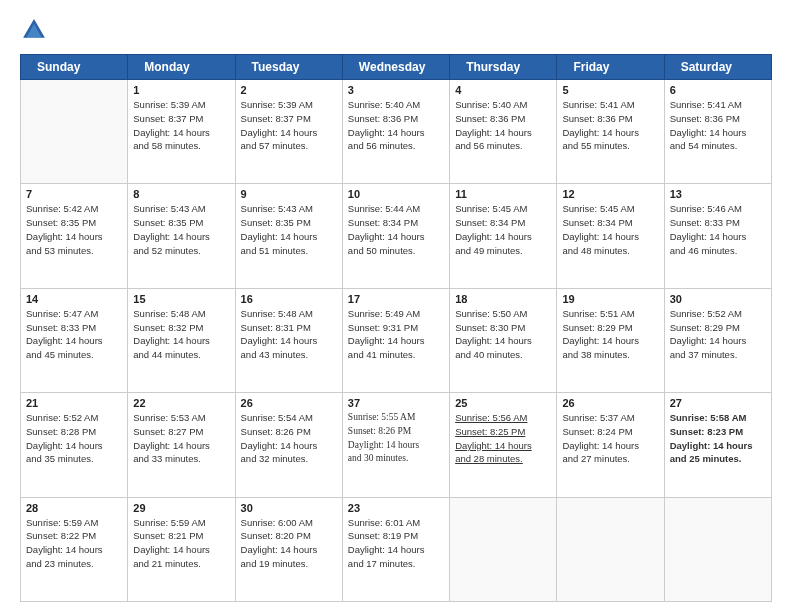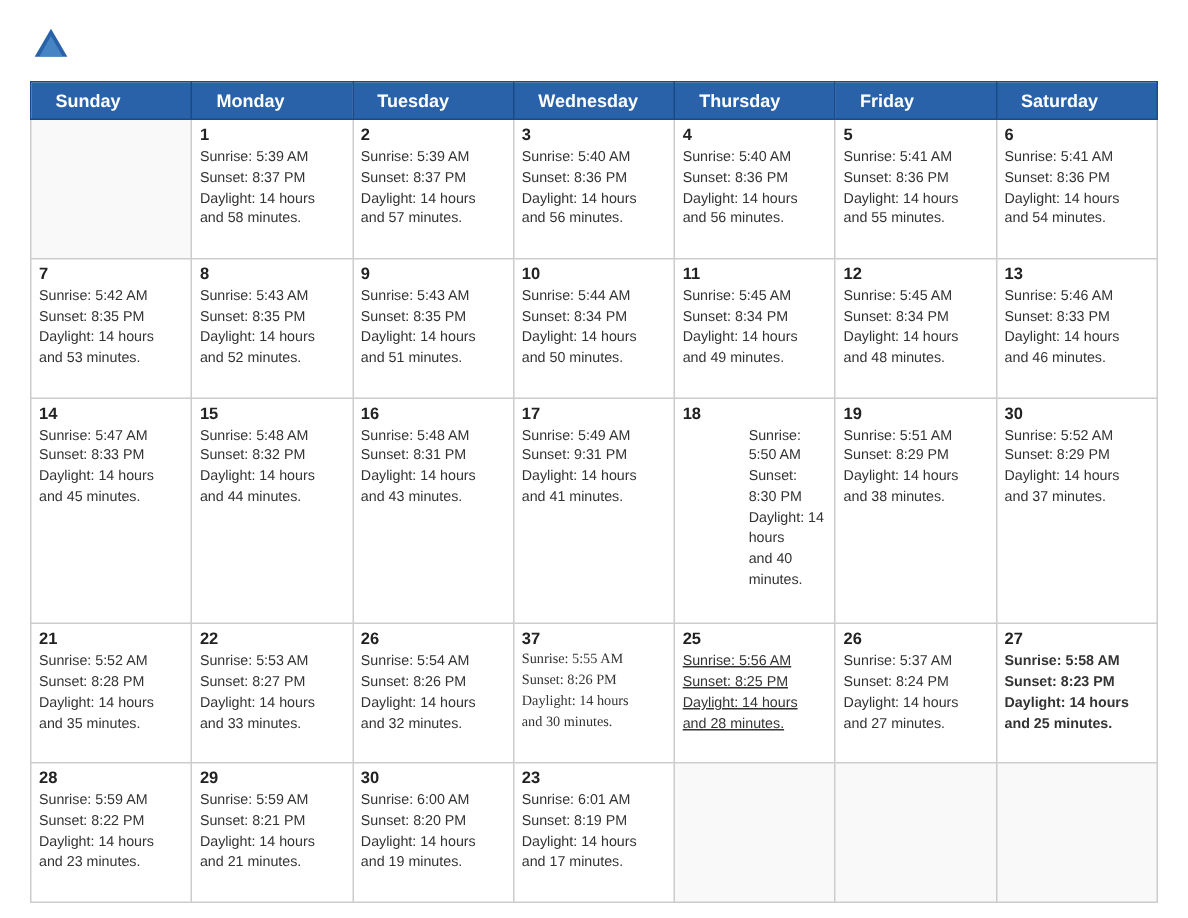--- a/index.html
+++ b/index.html
@@ -245,21 +245,21 @@
           </td>
           <td>
             <div class="day-number">17</div>
             <div class="day-info" style="white-space: pre-line;">Sunrise: 5:49 AM
 Sunset: 9:31 PM
 Daylight: 14 hours
 and 41 minutes.</div>
           </td>
           <td>
             <div class="day-number">18</div>
-            <div class="day-info" style="white-space: pre-line; margin-left: 44px;">Sunrise: 5:50 AM
+            <div class="day-info" style="white-space: pre-line;">Sunrise: 5:50 AM
 Sunset: 8:30 PM
 Daylight: 14 hours
 and 40 minutes.</div>
           </td>
           <td>
             <div class="day-number">19</div>
             <div class="day-info" style="white-space: pre-line;">Sunrise: 5:51 AM
 Sunset: 8:29 PM
 Daylight: 14 hours
 and 38 minutes.</div>

